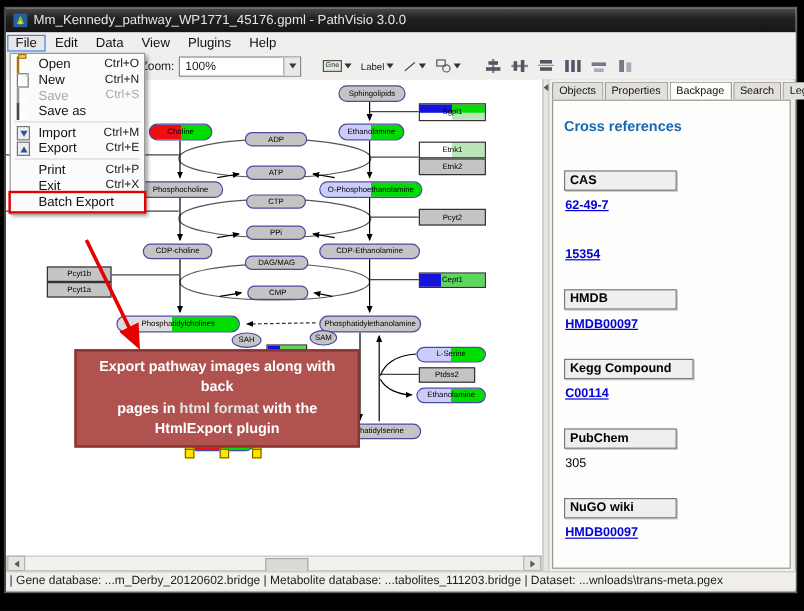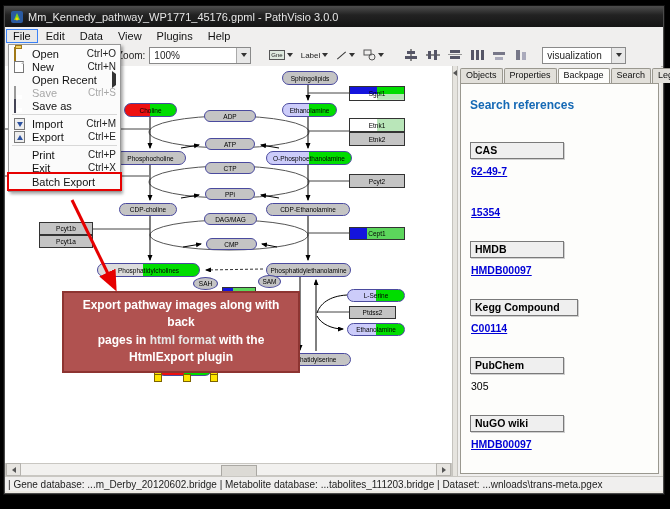--- a/index.html
+++ b/index.html
@@ -191,26 +191,20 @@
           <rect x="3" y="8" width="8" height="3" fill="#aab"></rect>
       </svg>
     </div>
     <div class="tbtn">
       <svg width="14" height="12">
         <rect x="2" y="1" width="4" height="10" fill="#778"></rect>
           <rect x="8" y="3" width="4" height="8" fill="#aab"></rect>
       </svg>
     </div>
     <div style="width:10px;"></div>
-    <div class="combo" style="width:78px;">
-      <span>visualization</span>
-      <span class="caret">
-          <span class="tri-down"></span>
-        </span>
-    </div>
   </div>
 
   <div id="canvas">
     <svg id="edges" width="447" height="397">
       <defs>
         <marker id="ah" markerWidth="7" markerHeight="7" refX="5" refY="2.5" orient="auto">
           <polygon points="0,0 6,2.5 0,5" fill="#000"></polygon>
         </marker>
       </defs>
 
@@ -371,21 +365,21 @@
   <div id="sidebar">
     <div id="tabs">
         <span class="tab">Objects</span>
         <span class="tab">Properties</span>
         <span class="tab active">Backpage</span>
         <span class="tab">Search</span>
         <span class="tab">Legend</span>
       </div>
     <div id="sidepanel">
       <div class="inner">
-        <div id="xref-heading">Search references</div>
+        <div id="xref-heading">Cross references</div>
         <div id="xref-sections">
             <div class="xsec"><div class="xbox">CAS</div><a href="#" class="xval">62-49-7</a></div>
             <div class="xsec"><a href="#" class="xval">15354</a></div>
             <div class="xsec"><div class="xbox">HMDB</div><a href="#" class="xval">HMDB00097</a></div>
             <div class="xsec"><div class="xbox wide">Kegg Compound</div><a href="#" class="xval">C00114</a></div>
             <div class="xsec"><div class="xbox">PubChem</div><span class="xval" style="font-weight: normal; display: inline-block;">305</span></div>
             <div class="xsec"><div class="xbox">NuGO wiki</div><a href="#" class="xval">HMDB00097</a></div>
           </div>
 
       </div>
@@ -404,25 +398,20 @@
       </div>
       <div class="menu-item">
         <span class="mi-icon">
           <span class="ic ic-page">
             <span class="ic-fold"></span>
           </span>
         </span>
         <span class="mi-label">New</span>
         <span class="mi-short">Ctrl+N</span>
       </div>
-      <div class="menu-item">
-        <span class="mi-icon"></span>
-        <span class="mi-label">Open Recent</span>
-        <span class="mi-short"><span class="tri-right"></span></span>
-      </div>
       <div class="menu-item disabled">
         <span class="mi-icon"><span class="ic ic-floppy gray"></span></span>
         <span class="mi-label">Save</span>
         <span class="mi-short">Ctrl+S</span>
       </div>
       <div class="menu-item">
         <span class="mi-icon"><span class="ic ic-floppy"></span></span>
         <span class="mi-label">Save as</span>
         <span class="mi-short"></span>
       </div>

